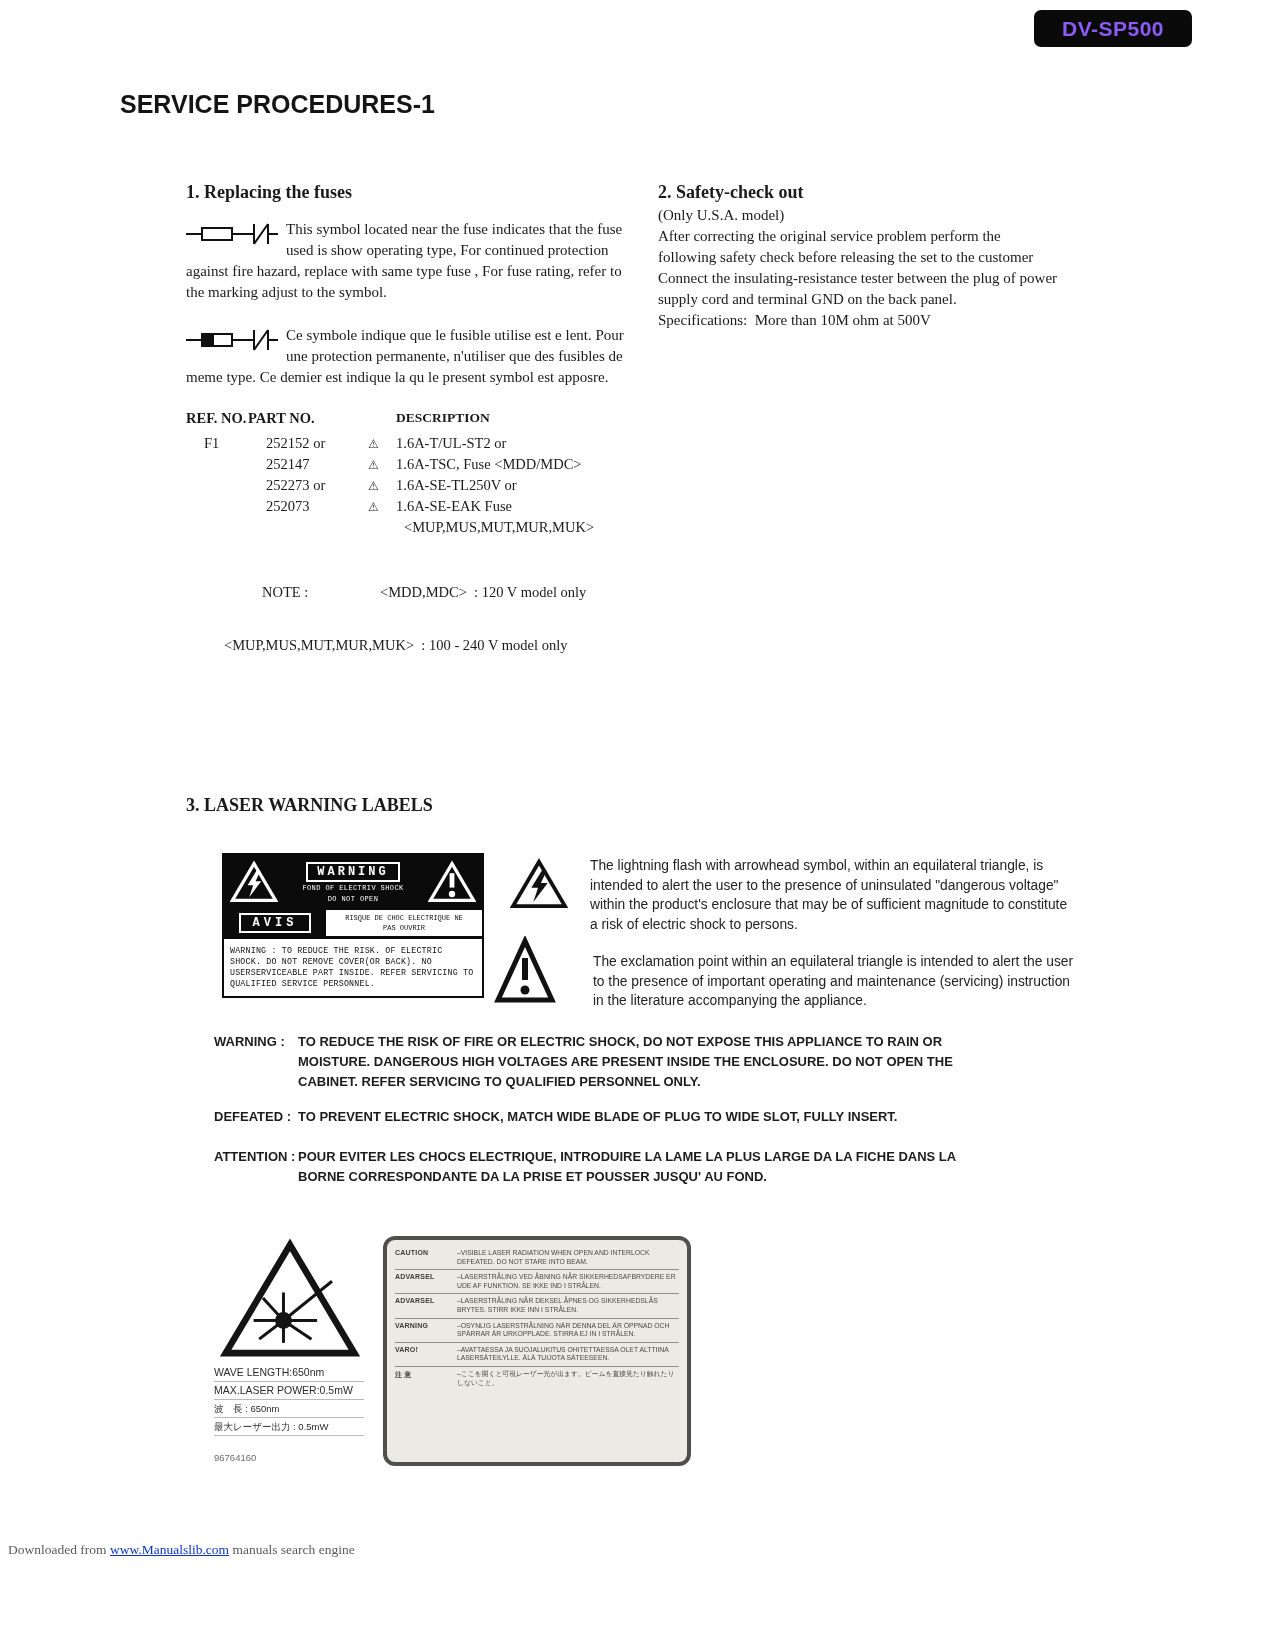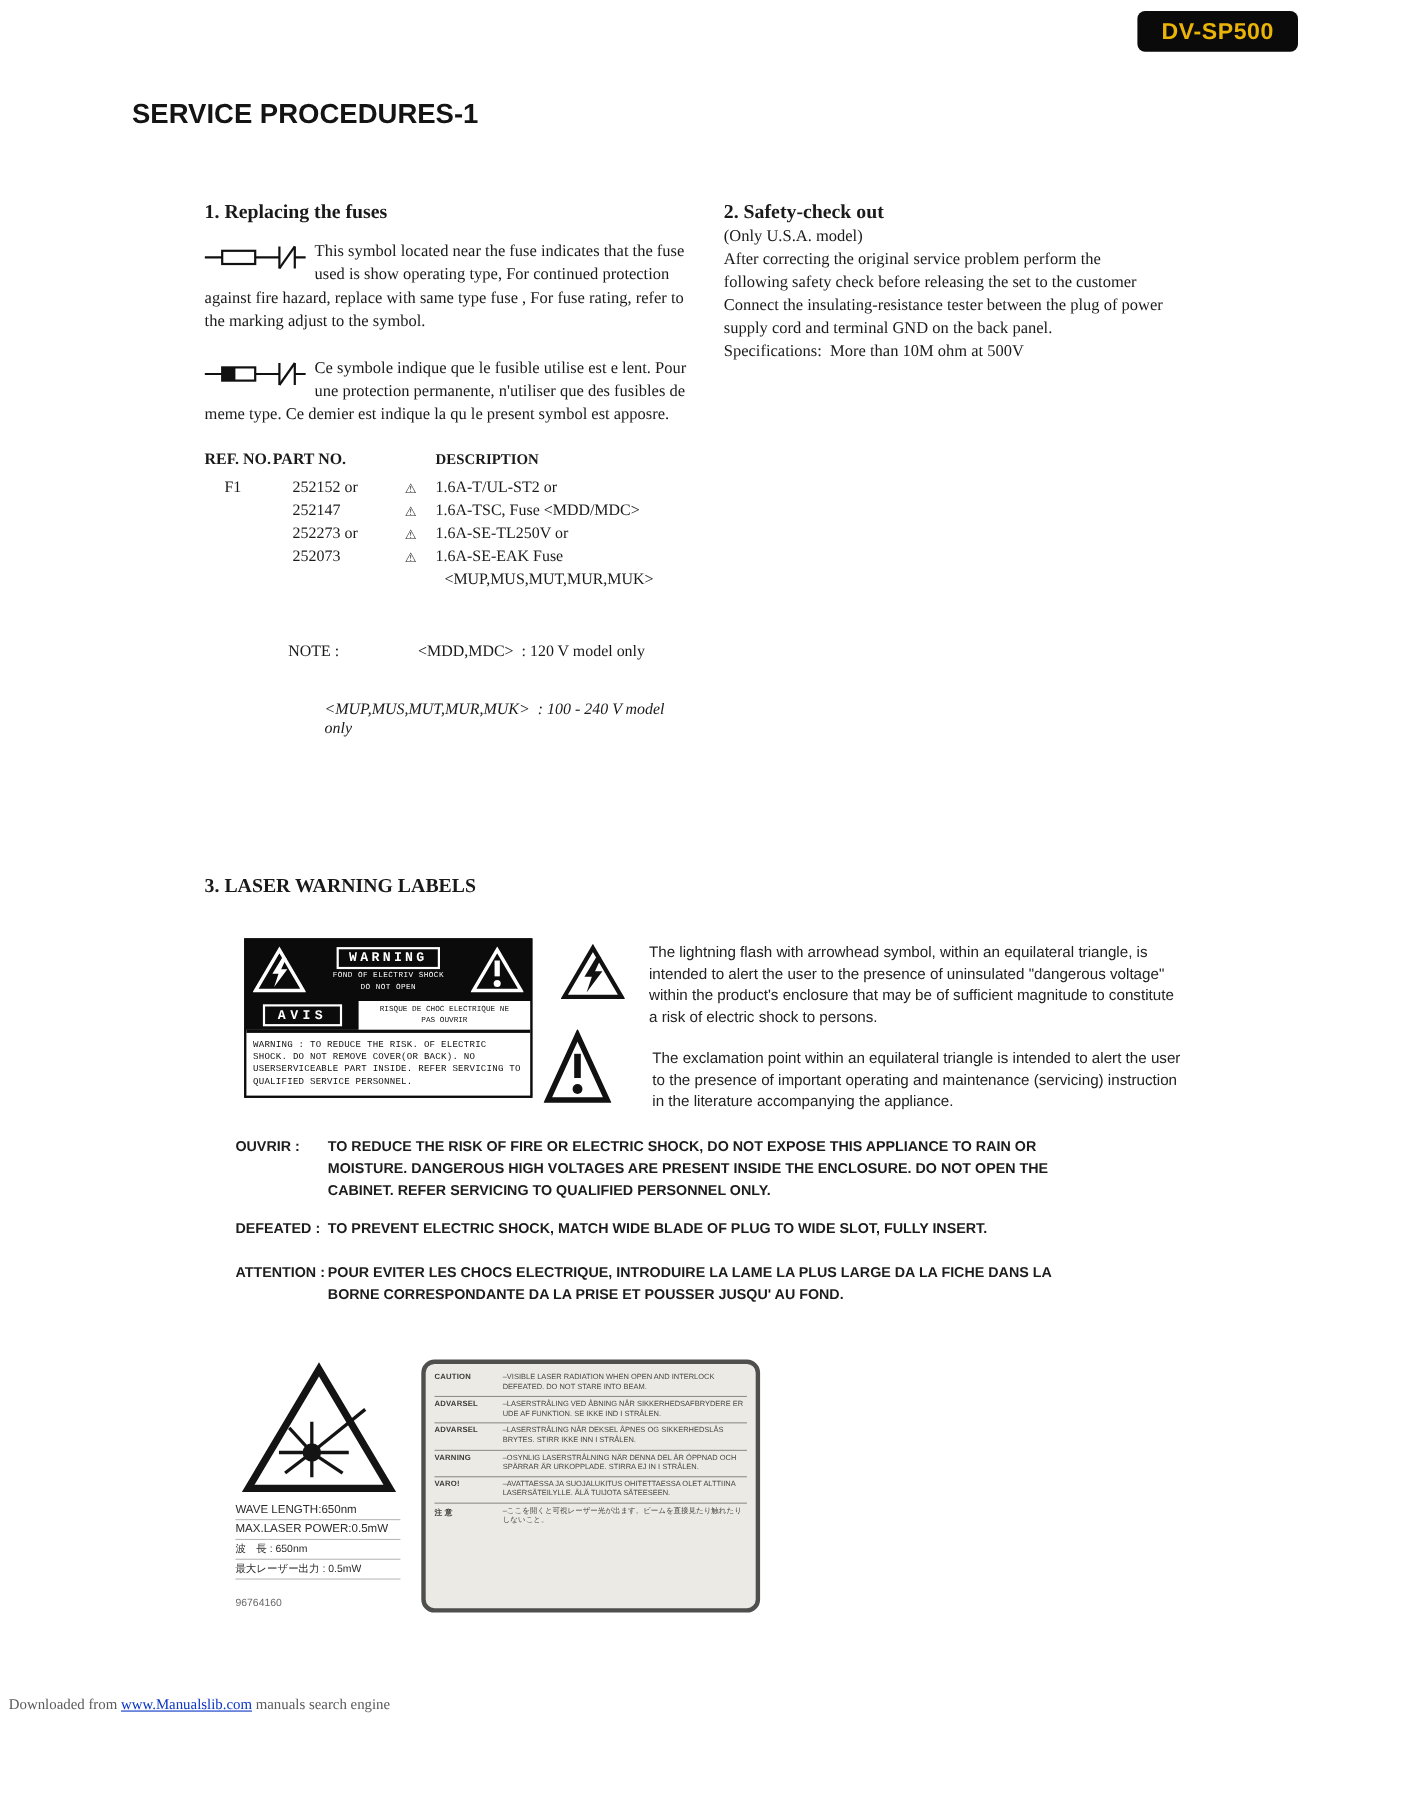--- a/index.html
+++ b/index.html
@@ -1,21 +1,21 @@
 <!DOCTYPE html>
 <html><head>
 <meta charset="utf-8">
 <style>
   * { margin:0; padding:0; box-sizing:border-box; }
   html,body { background:#ffffff; }
   body { width:1275px; height:1649px; position:relative; font-family:"Liberation Serif", serif; color:#1a1a1a; }
   .page { position:absolute; inset:0; background:#fff; overflow:hidden; }
 
-  .model-badge { position:absolute; left:1034px; top:10px; width:146px; height:37px;
-    background:#0a0a0a; border-radius:7px; color:#eab308; display:flex; align-items:center; justify-content:center;
+  .model-badge { position:absolute; left:1034px; top:10px; width:158px; height:37px;
+    background:#0a0a0a; border-radius:7px; color:#8b5cf6; display:flex; align-items:center; justify-content:center;
     font-family:"Liberation Sans", sans-serif; font-weight:bold; font-size:21px; letter-spacing:0.5px; }
 
   .page-title { position:absolute; left:120px; top:90px;
     font-family:"Liberation Sans", sans-serif; font-weight:bold; font-size:25px; color:#141414; }
 
   .col-left { position:absolute; left:186px; top:182px; width:444px; }
   .col-right { position:absolute; left:658px; top:182px; width:400px; }
 
   h2.sec { font-size:18px; font-weight:bold; margin-bottom:16px; }
   .body-text { font-size:15px; line-height:21px; }
@@ -27,21 +27,21 @@
   .ft-head { display:grid; grid-template-columns:62px 120px 28px 1fr; font-weight:bold; margin-bottom:8px; }
   .ft-head .h-desc { font-size:13.5px; }
   .ft-row { display:grid; grid-template-columns:62px 120px 28px 1fr; margin-bottom:3px; }
   .ft-row .part { padding-left:18px; }
   .ft-row .ref { padding-left:18px; }
   .warn-glyph { font-family:"DejaVu Sans", sans-serif; font-size:12px; line-height:18px; }
   .ft-desc-indent { padding-left:8px; }
   .ft-notes { margin-top:14px; font-size:14.5px; white-space:pre-wrap; }
   .ft-notes .ln { display:block; margin-bottom:2px; }
   .note-label { display:inline-block; margin-left:76px; width:118px; }
-  .note2 { margin-left:109px;font-style:italic; }
+  .note2 { margin-left:38px; }
 
   .subtitle { font-size:15px; margin-top:-12px; margin-bottom:2px; }
   .spec-line { font-size:15px; line-height:21px; white-space:pre-wrap; }
 
   .sec3-title { position:absolute; left:186px; top:795px; font-size:18px; font-weight:bold; }
 
   
   .hazard-label { position:absolute; left:222px; top:853px; width:262px; background:#0b0b0b; border:2px solid #0b0b0b; }
   .hl-top { display:flex; align-items:center; padding:5px 6px 4px 6px; gap:4px; }
   .hl-tri { flex:0 0 48px; }
@@ -225,21 +225,21 @@
   <svg class="free-tri" style="left:494px; top:936px;" width="62" height="70" viewBox="0 0 62 70">
     <polygon points="31,5 58,64 4,64" fill="none" stroke="#111" stroke-width="5"></polygon>
     <rect x="28" y="22" width="6" height="22" fill="#111"></rect>
     <circle cx="31" cy="54" r="4.5" fill="#111"></circle>
   </svg>
 
   <div class="explain-1">The lightning flash with arrowhead symbol, within an equilateral triangle, is intended to alert the user to the presence of uninsulated "dangerous voltage" within the product's enclosure that may be of sufficient magnitude to constitute a risk of electric shock to persons.</div>
   <div class="explain-2">The exclamation point within an equilateral triangle is intended to alert the user to the presence of important operating and maintenance (servicing) instruction in the literature accompanying the appliance.</div>
 
   <div class="notice-row notice-1">
-    <span class="nlabel">OUVRIR :</span>
+    <span class="nlabel">WARNING :</span>
     <span class="ntext">TO REDUCE THE RISK OF FIRE OR ELECTRIC SHOCK, DO NOT EXPOSE THIS APPLIANCE TO RAIN OR MOISTURE. DANGEROUS HIGH VOLTAGES ARE PRESENT INSIDE THE ENCLOSURE. DO NOT OPEN THE CABINET. REFER SERVICING TO QUALIFIED PERSONNEL ONLY.</span>
   </div>
   <div class="notice-row notice-2">
     <span class="nlabel">DEFEATED :</span>
     <span class="ntext">TO PREVENT ELECTRIC SHOCK, MATCH WIDE BLADE OF PLUG TO WIDE SLOT, FULLY INSERT.</span>
   </div>
   <div class="notice-row notice-3">
     <span class="nlabel">ATTENTION :</span>
     <span class="ntext">POUR EVITER LES CHOCS ELECTRIQUE, INTRODUIRE LA LAME LA PLUS LARGE DA LA FICHE DANS LA BORNE CORRESPONDANTE DA LA PRISE ET POUSSER JUSQU' AU FOND.</span>
   </div>

